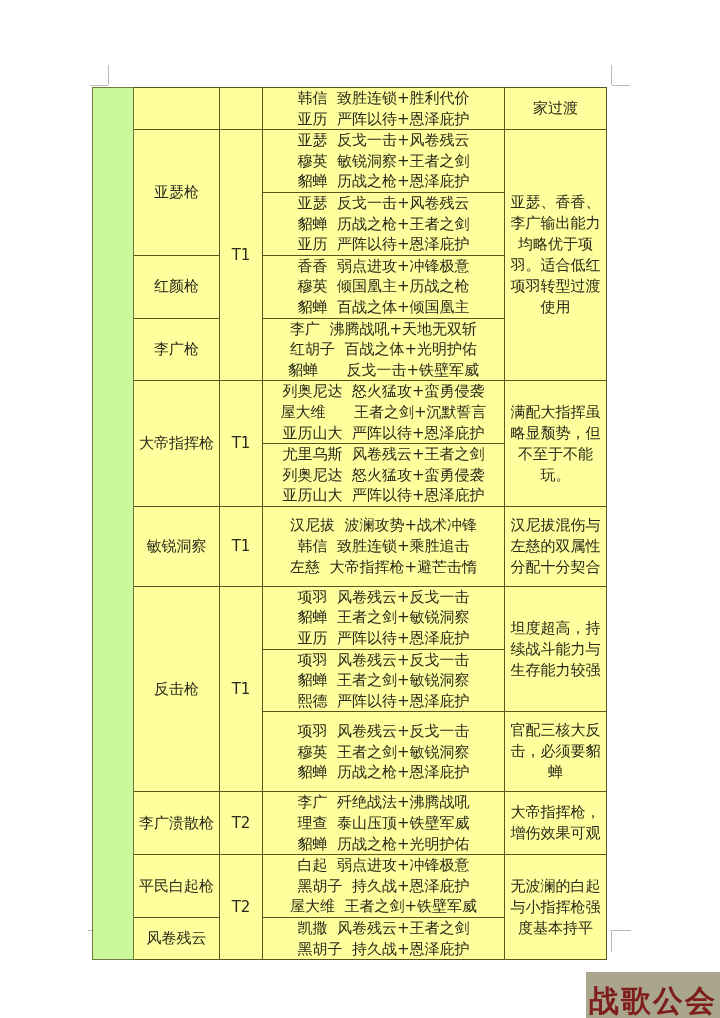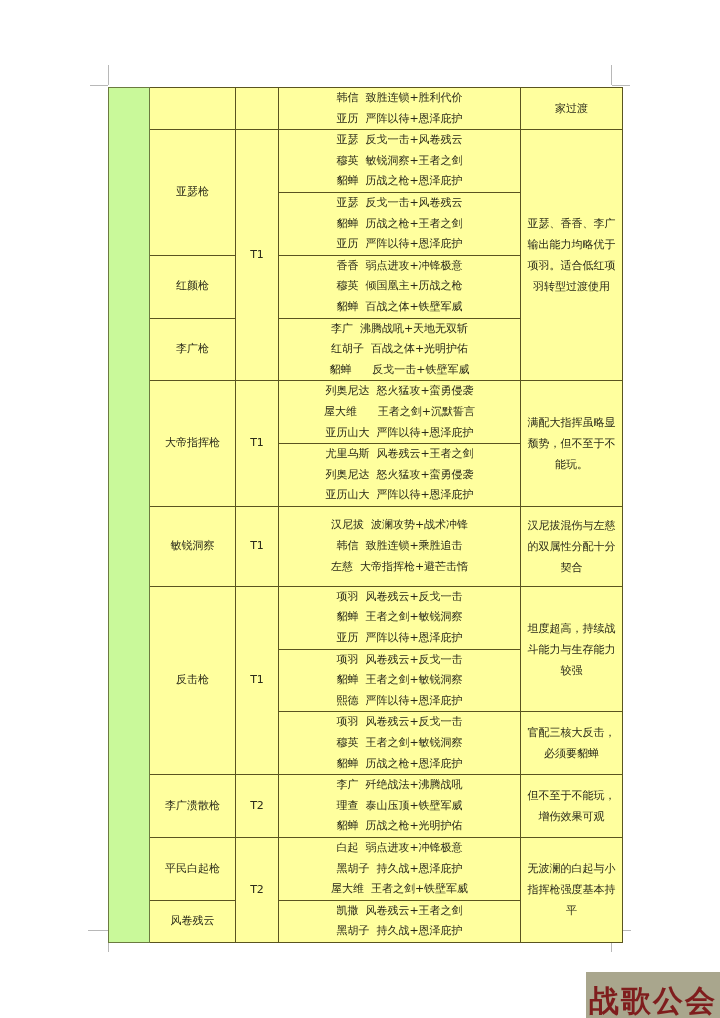--- a/index.html
+++ b/index.html
@@ -4,24 +4,24 @@
 <style>
   html, body { margin: 0; padding: 0; }
   body {
     width: 720px; height: 1018px; position: relative; overflow: hidden;
     background: #ffffff;
     font-family: "DejaVu Sans", "Liberation Sans", sans-serif;
     color: #2a2a1a;
   }
   .crop { position: absolute; background: #b8b8b8; }
   .page-table {
-    position: absolute; left: 108px; top: 87px;
+    position: absolute; left: 92px; top: 87px;
     width: 514px; height: 824px;
     border-collapse: collapse; table-layout: fixed;
-    font-size: 11px;
+    font-size: 15px;
   }
   .page-table td {
     border: 1px solid #5a5420;
     background: #ffff9e;
     text-align: center; vertical-align: middle;
     padding: 0; line-height: 20.6px;
   }
   .page-table td.green { background: #c9f99a; border-color: #6b7a40; }
   .lineup-line { display: block; white-space: pre; }
   .note { padding: 8px 4px !important; line-height: 21px !important; }
@@ -82,21 +82,21 @@
         <span class="lineup-line">貂蝉  历战之枪+王者之剑</span>
         <span class="lineup-line">亚历  严阵以待+恩泽庇护</span>
       </td>
     </tr>
 
     <tr style="height:62px">
       <td>红颜枪</td>
       <td>
         <span class="lineup-line">香香  弱点进攻+冲锋极意</span>
         <span class="lineup-line">穆英  倾国凰主+历战之枪</span>
-        <span class="lineup-line">貂蝉  百战之体+铁壁军威</span>
+        <span class="lineup-line">貂蝉  百战之体+倾国凰主</span>
       </td>
     </tr>
 
     <tr style="height:62px">
       <td>李广枪</td>
       <td>
         <span class="lineup-line">李广  沸腾战吼+天地无双斩</span>
         <span class="lineup-line">红胡子  百战之体+光明护佑</span>
         <span class="lineup-line">貂蝉      反戈一击+铁壁军威</span>
       </td>
@@ -158,21 +158,21 @@
     </tr>
 
     <tr style="height:62px">
       <td>李广溃散枪</td>
       <td>T2</td>
       <td>
         <span class="lineup-line">李广  歼绝战法+沸腾战吼</span>
         <span class="lineup-line">理查  泰山压顶+铁壁军威</span>
         <span class="lineup-line">貂蝉  历战之枪+光明护佑</span>
       </td>
-      <td class="note">但不至于不能玩，增伤效果可观</td>
+      <td class="note">大帝指挥枪，增伤效果可观</td>
     </tr>
 
     <tr style="height:62px">
       <td>平民白起枪</td>
       <td rowspan="2">T2</td>
       <td>
         <span class="lineup-line">白起  弱点进攻+冲锋极意</span>
         <span class="lineup-line">黑胡子  持久战+恩泽庇护</span>
         <span class="lineup-line">屋大维  王者之剑+铁壁军威</span>
       </td>

